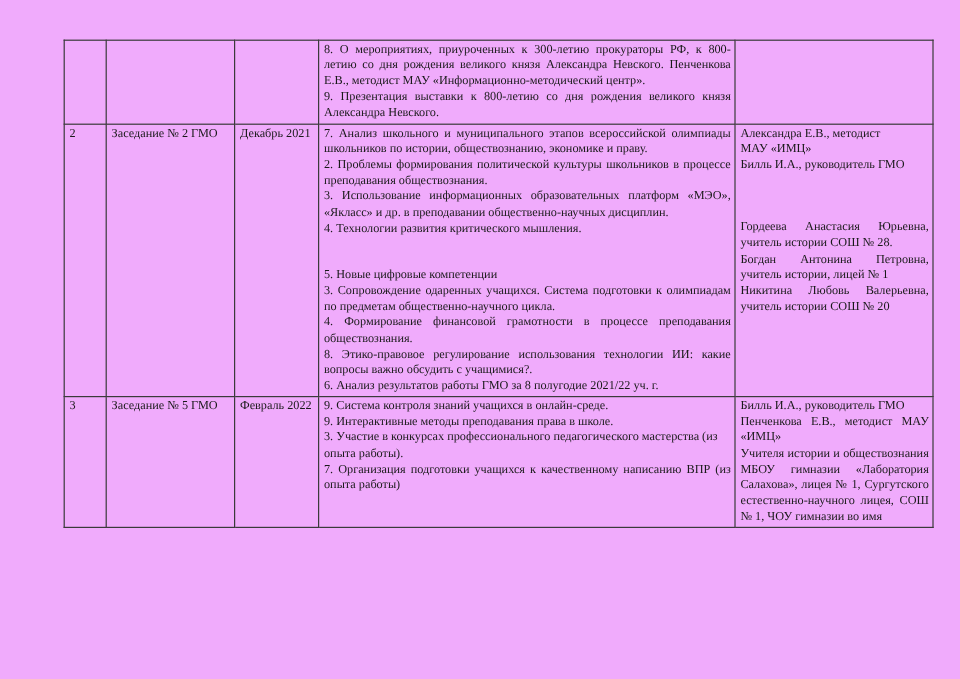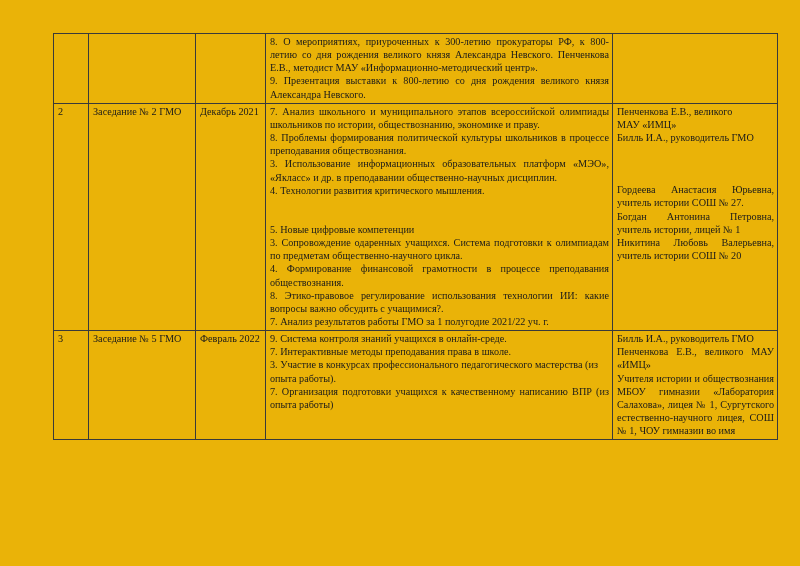--- a/index.html
+++ b/index.html
@@ -13,21 +13,21 @@
     height: 566px;
     overflow: hidden;
     font-family: "Liberation Serif", "DejaVu Serif", serif;
     color: #1a1a1a;
     -webkit-font-smoothing: antialiased;
   }
   .page {
     position: relative;
     width: 800px;
     height: 566px;
-    background: #eab308;
+    background: #f0abfc;
   }
   .doc-table {
     position: absolute;
     left: 53px;
     top: 33px;
     width: 724px;
     border-collapse: collapse;
     table-layout: fixed;
   }
   .doc-table td {
@@ -106,60 +106,60 @@
           <p class="l">2</p>
         </td>
         <td class="cell-name">
           <p class="l">Заседание  № 2 ГМО</p>
         </td>
         <td class="cell-date">
           <p class="l">Декабрь 2021</p>
         </td>
         <td class="cell-topic">
           <p class="j">7.  Анализ школьного и муниципального этапов всероссийской олимпиады школьников по истории, обществознанию, экономике и праву.</p>
-          <p class="j">8.  Проблемы формирования политической культуры школьников в процессе преподавания обществознания.</p>
+          <p class="j">2.  Проблемы формирования политической культуры школьников в процессе преподавания обществознания.</p>
           <p class="j">3.  Использование информационных образовательных платформ «МЭО», «Якласс» и др. в преподавании общественно-научных дисциплин.</p>
           <p class="l">4. Технологии развития критического мышления.</p>
           <div class="spacer-md"></div>
           <p class="l">5. Новые цифровые компетенции</p>
           <p class="j">3.  Сопровождение одаренных учащихся. Система подготовки к олимпиадам по предметам общественно-научного цикла.</p>
           <p class="j">4. Формирование финансовой грамотности в процессе преподавания обществознания.</p>
           <p class="j">8.  Этико-правовое регулирование использования технологии ИИ: какие вопросы важно обсудить с учащимися?.</p>
-          <p class="j">7. Анализ результатов работы ГМО за 1 полугодие 2021/22 уч. г.</p>
+          <p class="j">6. Анализ результатов работы ГМО за 8 полугодие 2021/22 уч. г.</p>
         </td>
         <td class="cell-who">
-          <p class="l">Пенченкова Е.В., великого</p>
+          <p class="l">Александра Е.В., методист</p>
           <p class="l">МАУ «ИМЦ»</p>
           <p class="l">Билль И.А., руководитель ГМО</p>
           <div class="spacer-lg"></div>
-          <p class="j">Гордеева Анастасия Юрьевна, учитель истории СОШ № 27.</p>
+          <p class="j">Гордеева Анастасия Юрьевна, учитель истории СОШ № 28.</p>
           <p class="j">Богдан Антонина Петровна, учитель истории, лицей № 1</p>
           <p class="j">Никитина Любовь Валерьевна, учитель истории СОШ № 20</p>
         </td>
       </tr>
 
       <tr>
         <td class="cell-num">
           <p class="l">3</p>
         </td>
         <td class="cell-name">
           <p class="l">Заседание № 5 ГМО</p>
         </td>
         <td class="cell-date">
           <p class="l">Февраль 2022</p>
         </td>
         <td class="cell-topic">
           <p class="l">9. Система контроля знаний учащихся в онлайн-среде.</p>
-          <p class="l">7. Интерактивные методы преподавания права в школе.</p>
+          <p class="l">9. Интерактивные методы преподавания права в школе.</p>
           <p class="l">3. Участие в конкурсах профессионального педагогического мастерства (из опыта работы).</p>
           <p class="j">7.  Организация подготовки учащихся к качественному написанию ВПР (из опыта работы)</p>
         </td>
         <td class="cell-who">
           <p class="l">Билль И.А., руководитель ГМО</p>
-          <p class="j">Пенченкова Е.В., великого МАУ «ИМЦ»</p>
+          <p class="j">Пенченкова Е.В., методист МАУ «ИМЦ»</p>
           <p class="j">Учителя истории и обществознания МБОУ гимназии «Лаборатория Салахова», лицея № 1, Сургутского естественно-научного лицея, СОШ № 1, ЧОУ гимназии во имя</p>
         </td>
       </tr>
 
     </tbody>
   </table>
 
 </div>
 
 </body></html>

